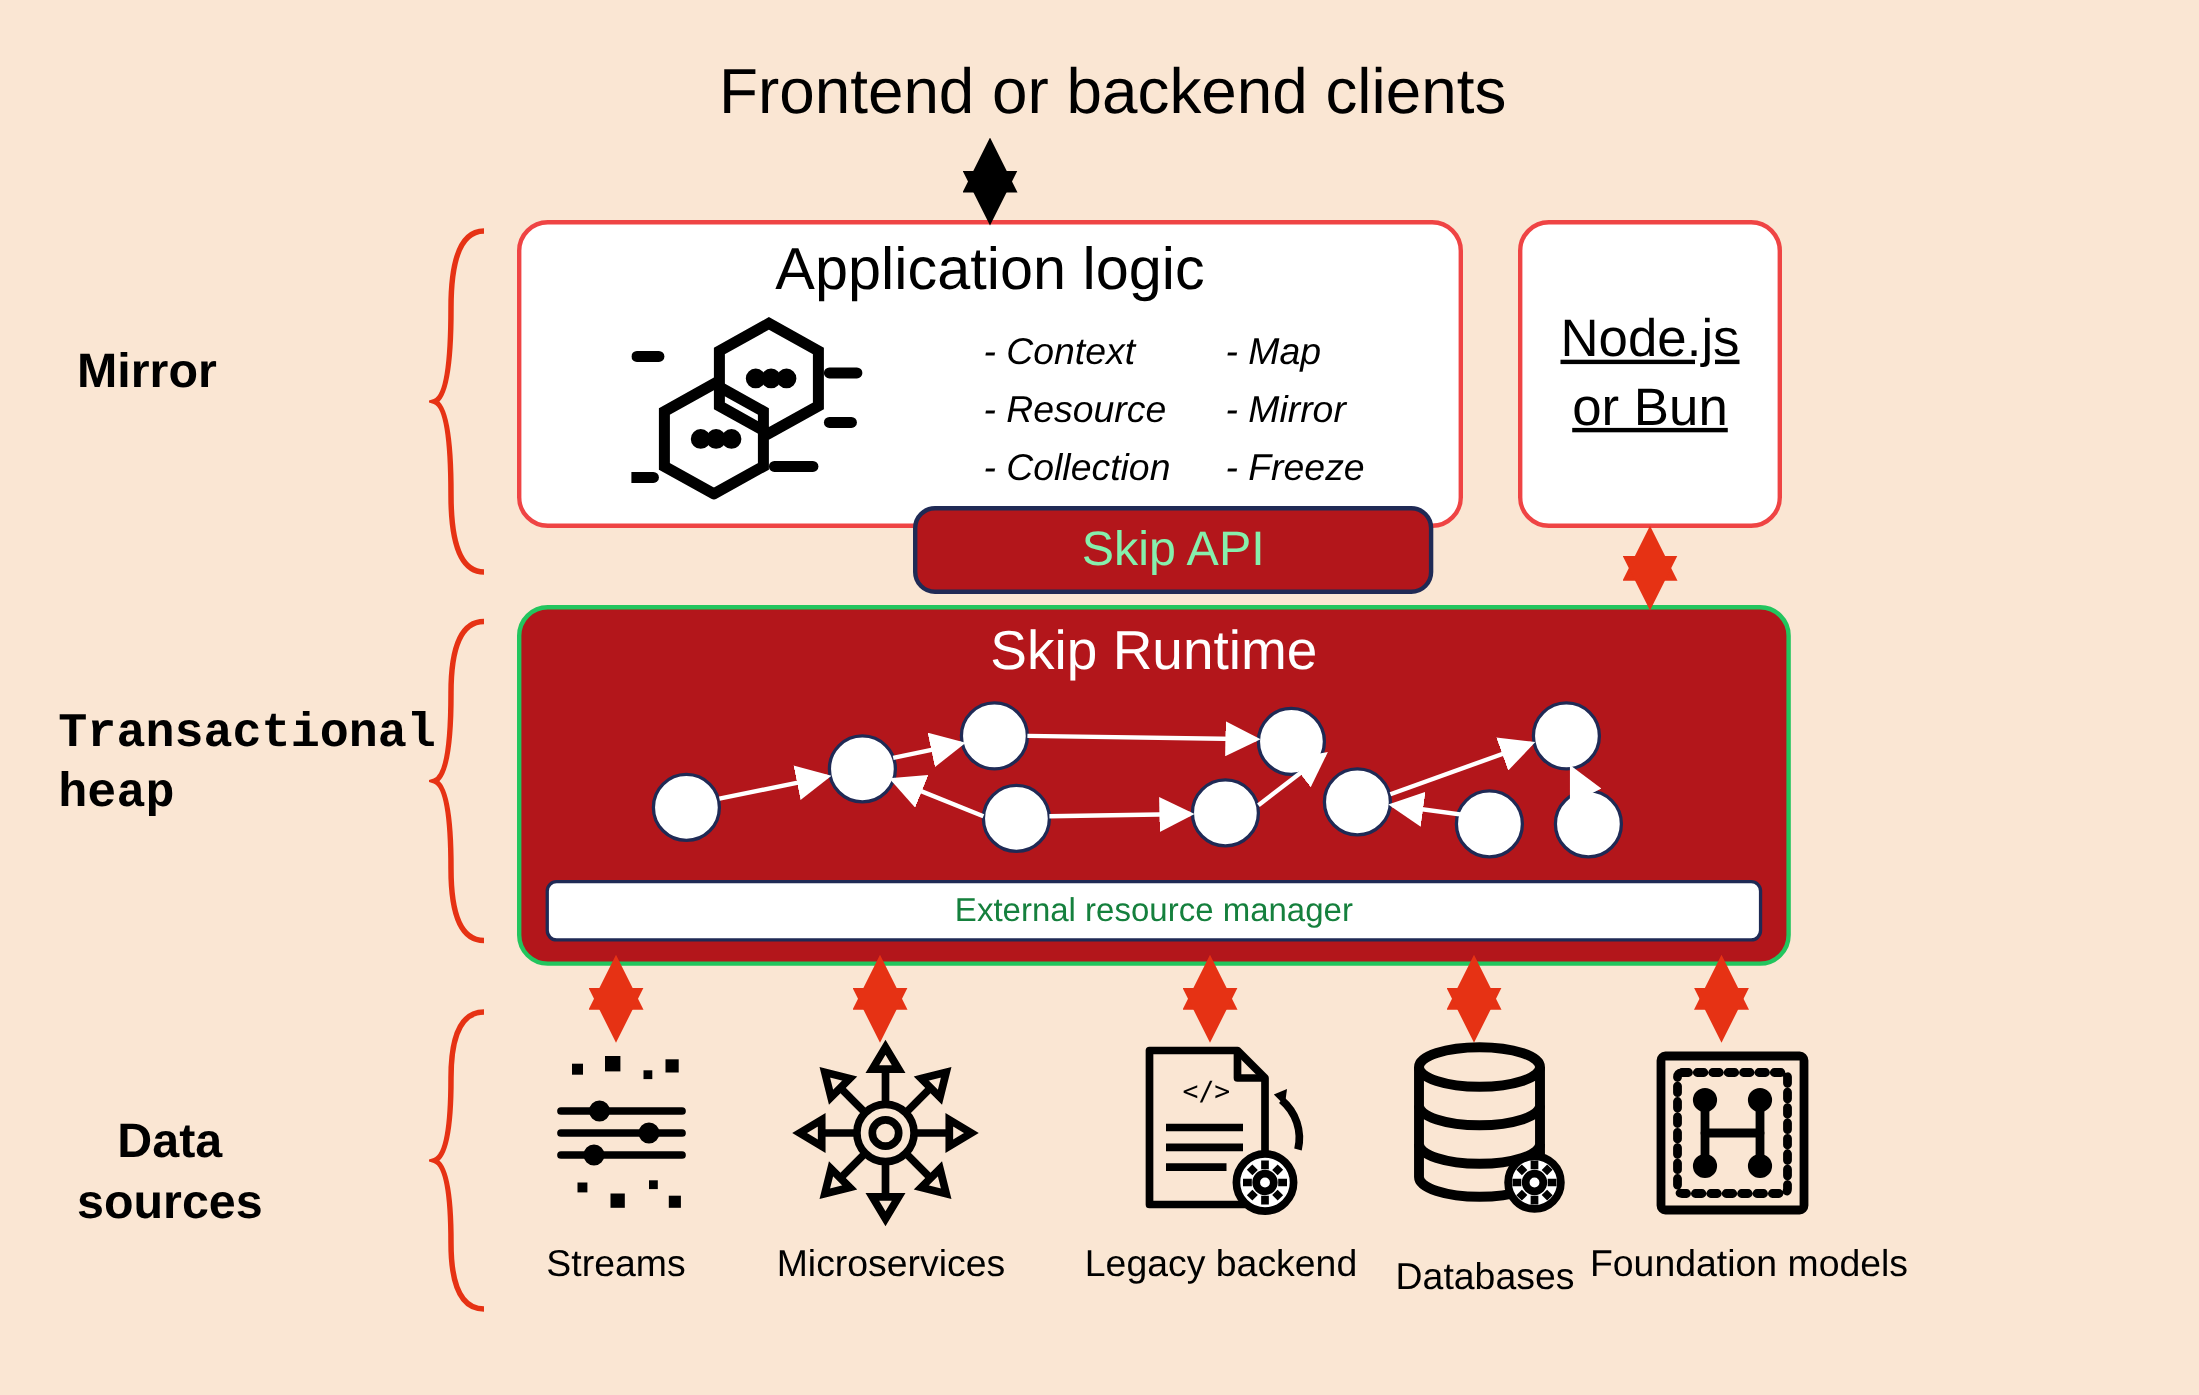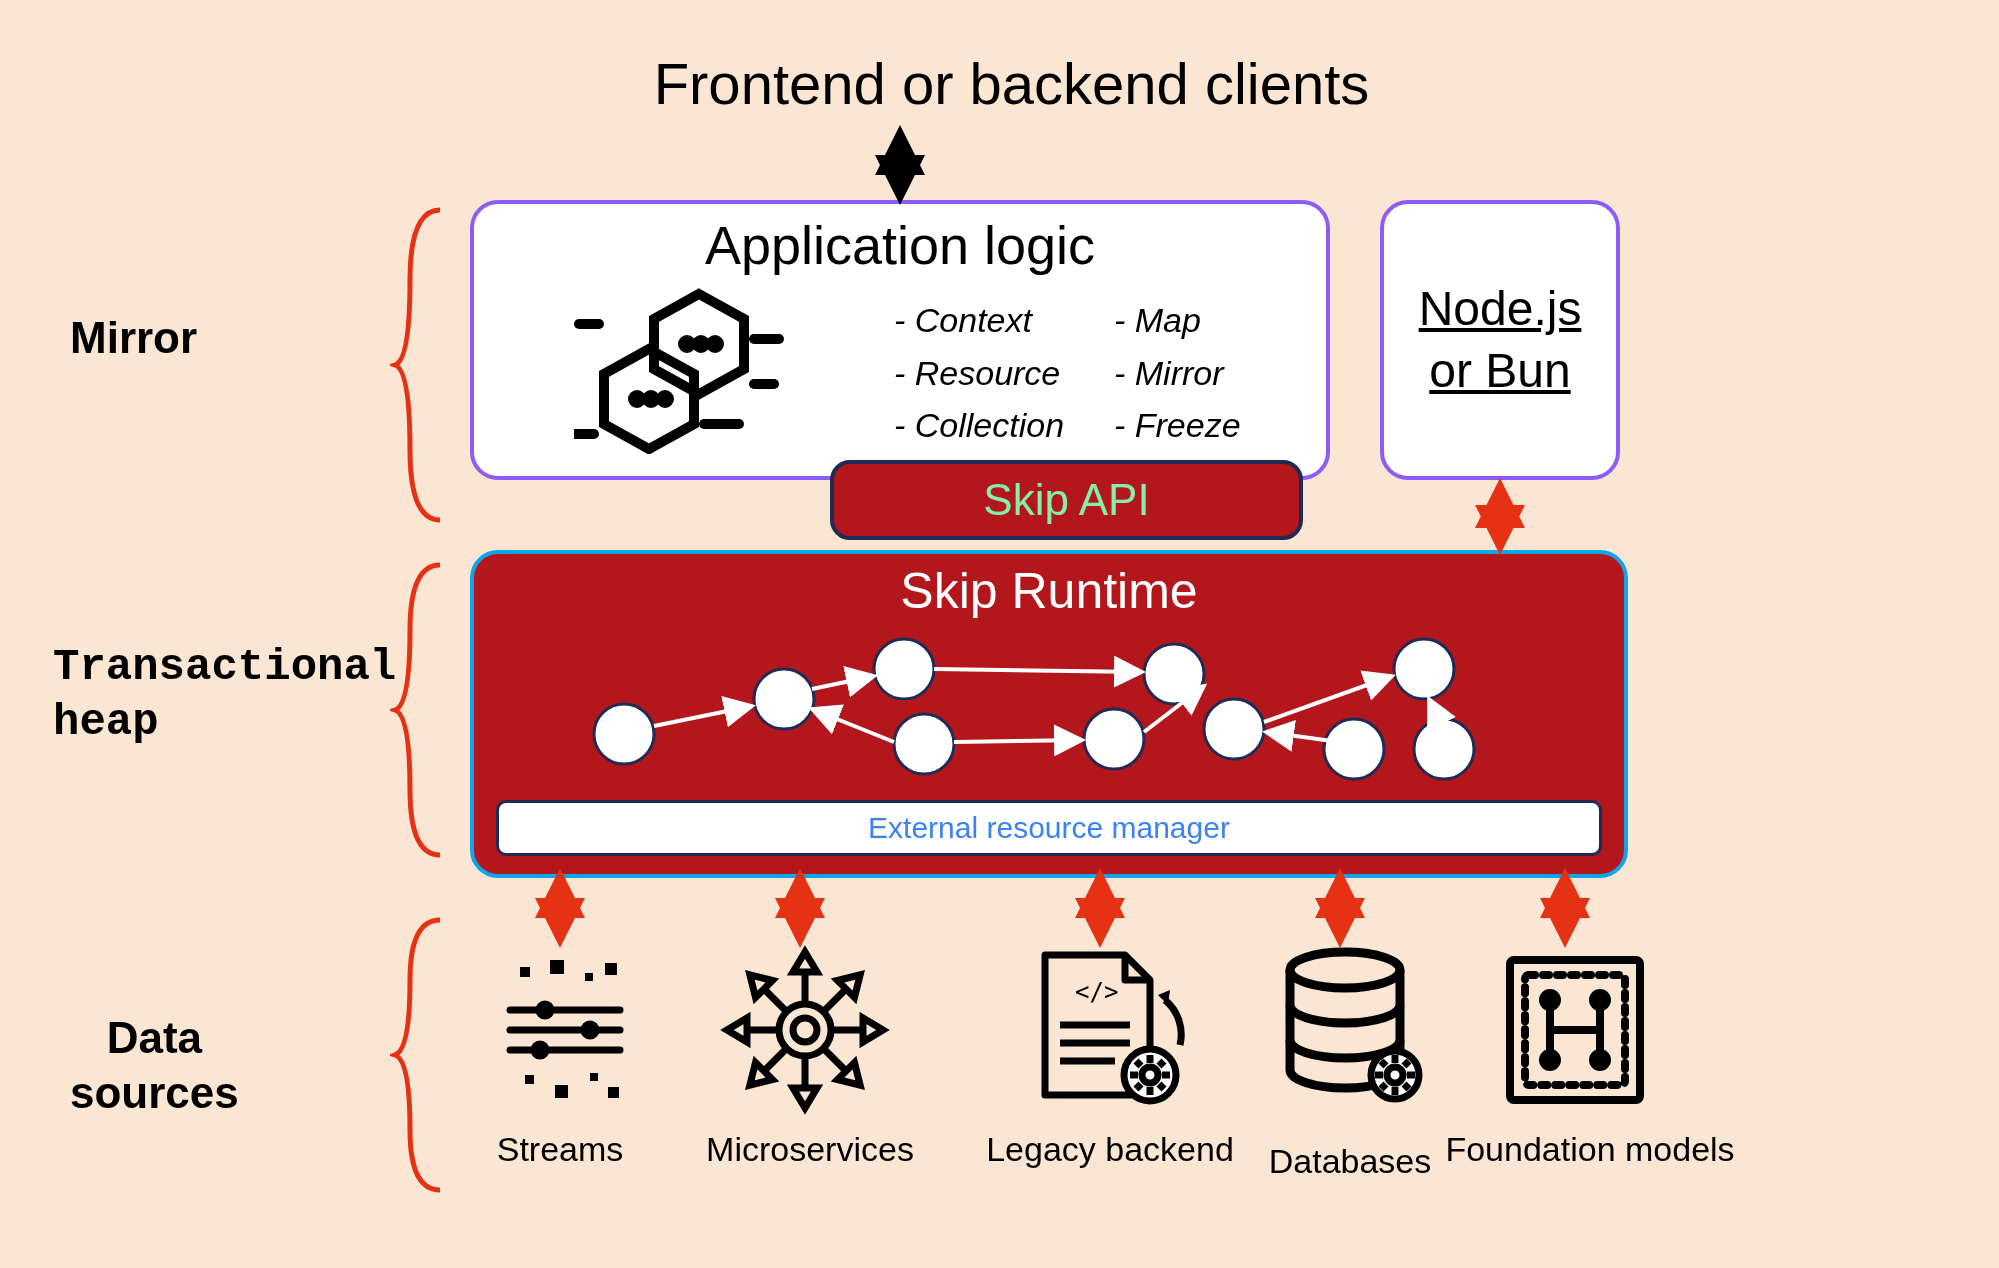--- a/index.html
+++ b/index.html
@@ -19,21 +19,21 @@
     text-align:center;
     width:100%;
   }
   .row-label{
     font-size:44px;
     font-weight:600;
     line-height:1.25;
   }
   .box{
     background:#fff;
-    border:4px solid #8b5cf6;
+    border:4px solid #ef4444;
     border-radius:28px;
     box-sizing:border-box;
   }
   .app-box{
     left:470px; top:200px;
     width:860px; height:280px;
   }
   .app-title{
     font-size:54px;
     text-align:center;
@@ -58,37 +58,37 @@
     border:4px solid #1f2a55;
     border-radius:20px;
     color:#86efac;
     font-size:44px;
     display:flex; align-items:center; justify-content:center;
   }
   .runtime{
     left:470px; top:550px;
     width:1150px; height:320px;
     background:#b3161b;
-    border:4px solid #0ea5e9;
+    border:4px solid #22c55e;
     border-radius:28px;
     color:#fff;
   }
   .runtime-title{
     font-size:50px;
     text-align:center;
     margin-top:8px;
   }
   .ext-mgr{
     position:absolute;
     left:22px; right:22px; bottom:18px;
     height:50px;
     background:#fff;
     border:3px solid #1f2a55;
     border-radius:10px;
-    color:#3b82f6;
+    color:#15803d;
     font-size:30px;
     display:flex; align-items:center; justify-content:center;
   }
   .ds-label{
     font-size:34px;
     text-align:center;
   }
   .node-circle{
     fill:#fff; stroke:#1f2a55; stroke-width:3;
   }

